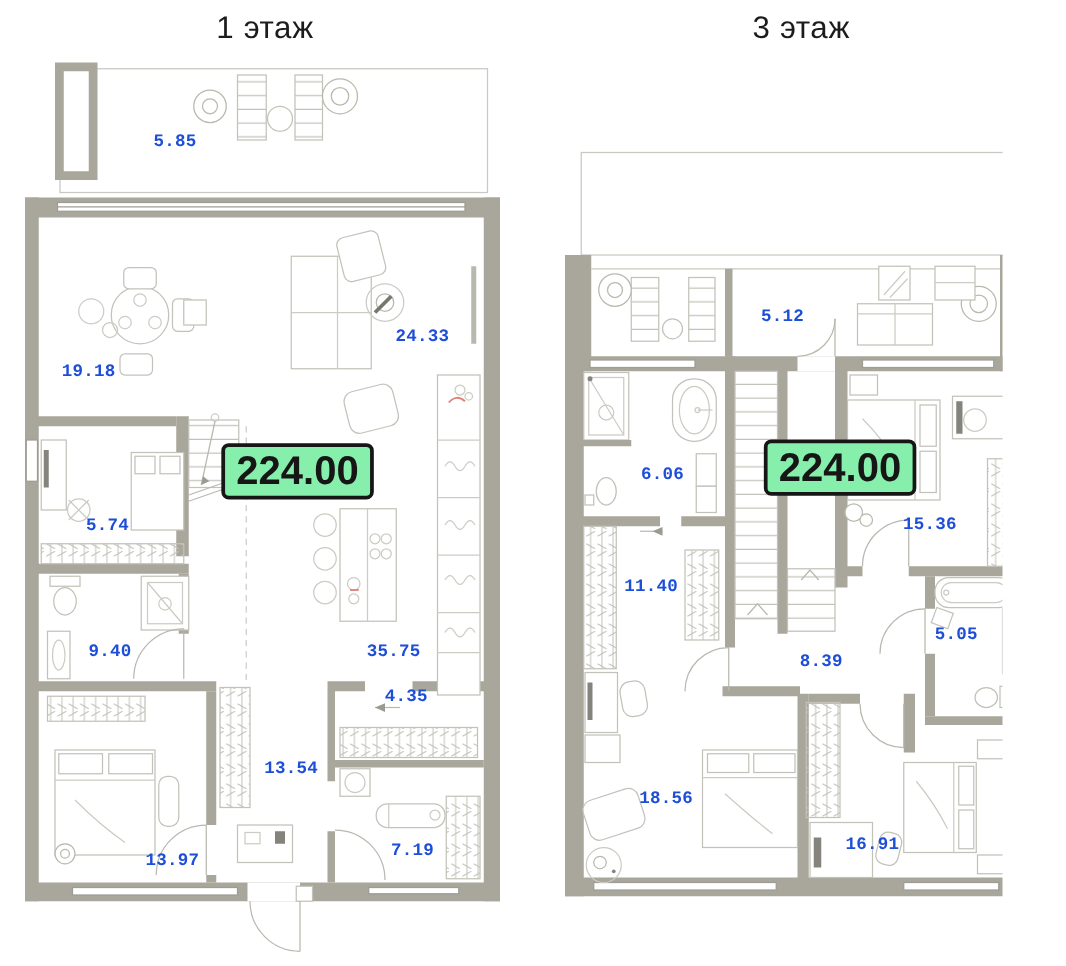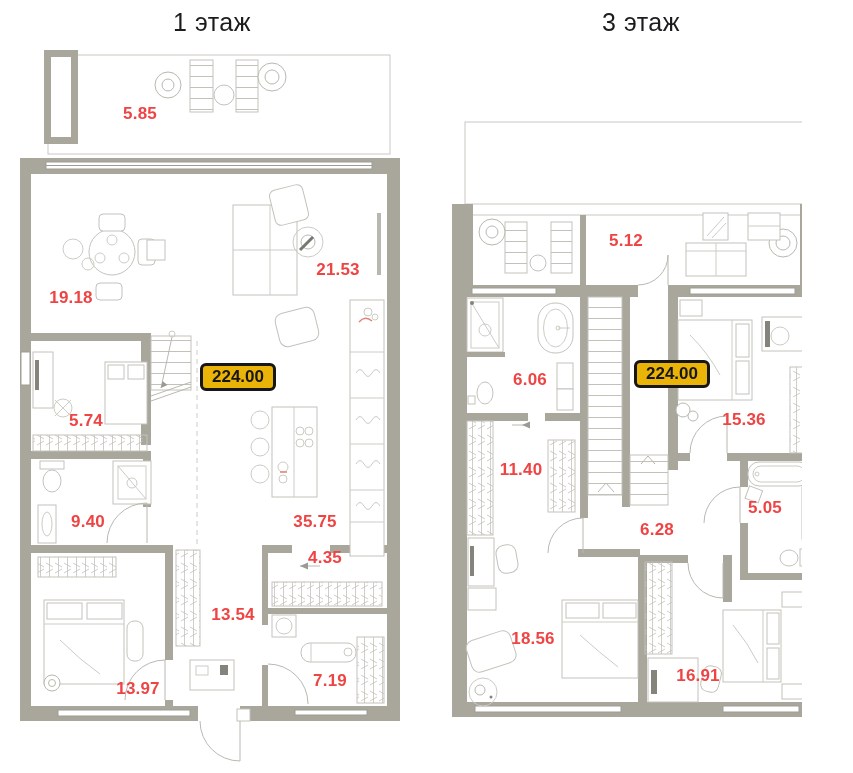--- a/index.html
+++ b/index.html
@@ -2,24 +2,24 @@
 <html><head>
 <meta charset="utf-8">
 <style>
   html,body{margin:0;padding:0;background:#fff;}
   .canvas{position:relative;width:802px;height:773px;background:#fff;overflow:hidden;
           font-family:"Liberation Sans",sans-serif;border-radius:31px;}
   svg{position:absolute;left:0;top:0;}
   .floor-title{position:absolute;top:8px;transform:translateX(-50%);
     font-size:25px;font-weight:500;color:#1c1c1e;letter-spacing:.5px;white-space:nowrap;}
   .area{position:absolute;transform:translate(-50%,-50%);
-    font-size:17px;font-weight:700;color:#ef4444;letter-spacing:.2px;white-space:nowrap;}
-  .total{position:absolute;transform:translate(-50%,-50%);background:#eab308;
+    font-size:14px;font-weight:700;color:#1d4ed8;letter-spacing:.2px;white-space:nowrap;font-family:Liberation Mono, monospace;}
+  .total{position:absolute;transform:translate(-50%,-50%);background:#86efac;
     border:3px solid #161616;border-radius:6px;padding:1px 9px;
-    font-size:17px;font-weight:700;color:#161616;white-space:nowrap;}
+    font-size:32px;font-weight:700;color:#161616;white-space:nowrap;}
   
   .w{fill:#a9a69b;stroke:none;}
   .thin{fill:none;stroke:#c9c8c1;stroke-width:1;}
   .f{fill:#fff;stroke:#c3c2ba;stroke-width:1;}
   .f2{fill:none;stroke:#ccccc4;stroke-width:1;}
   .win{fill:#fff;stroke:#9e9d95;stroke-width:1;}
   .door{fill:none;stroke:#b9b8b0;stroke-width:1;}
   .dash{fill:none;stroke:#cdccc5;stroke-width:1;stroke-dasharray:5 4;}
   .plant{fill:#fff;stroke:#b7bAad;stroke-width:1;}
   .red{fill:none;stroke:#e2837a;stroke-width:1.5;}
@@ -320,34 +320,34 @@
     <rect class="f" x="782" y="592" width="22" height="15"></rect>
     <rect class="f" x="782" y="684" width="22" height="15"></rect>
   </g>
 </svg>
 
 <div class="floor-title" style="left:212px">1 этаж</div>
 <div class="floor-title" style="left:641px">3 этаж</div>
 
 <div class="area" style="left:140px;top:114px">5.85</div>
 <div class="area" style="left:71px;top:298px">19.18</div>
-<div class="area" style="left:338px;top:270px">21.53</div>
+<div class="area" style="left:338px;top:270px">24.33</div>
 <div class="area" style="left:86px;top:421px">5.74</div>
 <div class="area" style="left:88px;top:522px">9.40</div>
 <div class="area" style="left:315px;top:522px">35.75</div>
 <div class="area" style="left:325px;top:558px">4.35</div>
 <div class="area" style="left:233px;top:615px">13.54</div>
 <div class="area" style="left:138px;top:689px">13.97</div>
 <div class="area" style="left:330px;top:681px">7.19</div>
 
-<div class="area" style="left:626px;top:241px">5.12</div>
+<div class="area" style="left:626px;top:254px">5.12</div>
 <div class="area" style="left:530px;top:380px">6.06</div>
 <div class="area" style="left:744px;top:420px">15.36</div>
 <div class="area" style="left:521px;top:470px">11.40</div>
-<div class="area" style="left:657px;top:530px">6.28</div>
+<div class="area" style="left:657px;top:530px">8.39</div>
 <div class="area" style="left:765px;top:508px">5.05</div>
 <div class="area" style="left:533px;top:639px">18.56</div>
 <div class="area" style="left:698px;top:676px">16.91</div>
 
 <div class="total" style="left:238px;top:377px">224.00</div>
 <div class="total" style="left:672px;top:374px">224.00</div>
 
 </div>
 
 </body></html>

